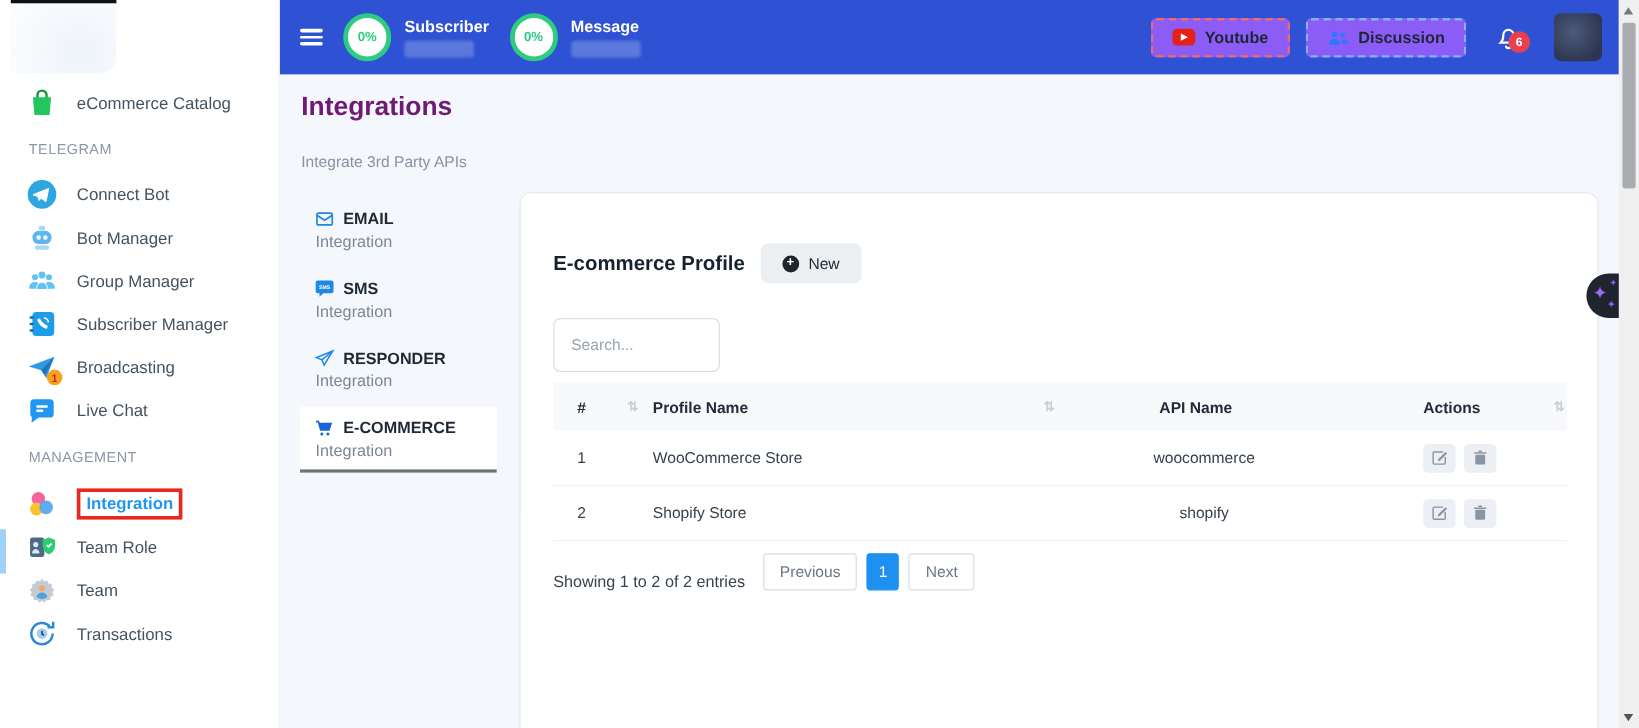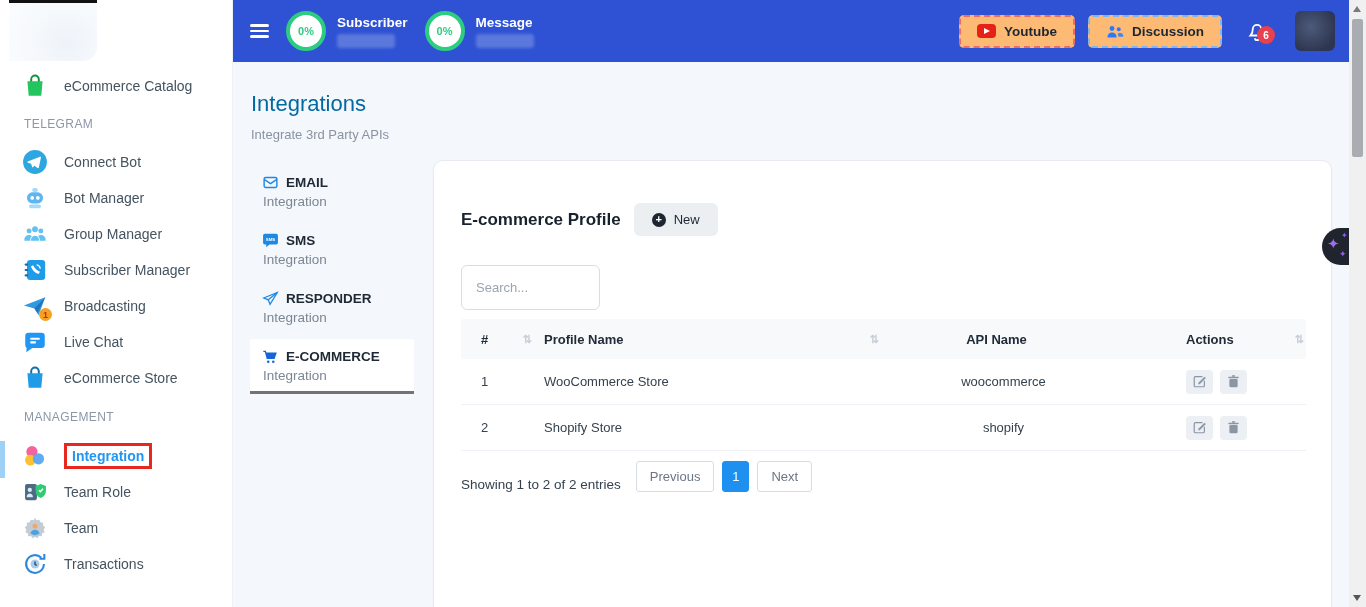--- a/index.html
+++ b/index.html
@@ -36,38 +36,38 @@
                justify-content:space-between; cursor:pointer; }
   .hamburger span { display:block; height:2.6px; background:#fff; border-radius:2px; }
   .stat { display:flex; align-items:center; margin-left:17px; gap:11px; }
   .stat-circle { width:40px; height:40px; border-radius:50%; background:#fff; border:4px solid #2ecc80;
                  display:flex; align-items:center; justify-content:center;
                  font-size:11px; font-weight:bold; color:#2ecc80; }
   .stat-texts { display:flex; flex-direction:column; gap:4px; }
   .stat-label { color:#fff; font-size:13.5px; font-weight:bold; }
   .stat-blur { width:58px; height:14px; border-radius:3px; background:rgba(255,255,255,.22); filter:blur(1.5px); }
   .topbar-right { margin-left:auto; display:flex; align-items:center; margin-right:14px; }
-  .hdr-btn { height:33px; background:#fdba74; border-radius:5px; display:flex; align-items:center; gap:8px;
+  .hdr-btn { height:33px; background:#8b5cf6; border-radius:5px; display:flex; align-items:center; gap:8px;
              padding:0 16px; font-size:13.5px; font-weight:bold; color:#1c2733; cursor:pointer; }
   .hdr-btn.yt { border:2px dashed #ef6a6a; margin-right:13px; }
   .hdr-btn.disc { border:2px dashed #7db6f2; }
   .yt-icon { width:19px; height:14px; background:#e62117; border-radius:4px; position:relative; }
   .yt-icon:after { content:""; position:absolute; left:7px; top:3.5px; border-left:6px solid #fff;
                    border-top:3.5px solid transparent; border-bottom:3.5px solid transparent; }
   .bell-wrap { position:relative; margin-left:23px; margin-right:26px; cursor:pointer; }
   .bell-wrap svg { width:24px; height:24px; display:block; }
   .notif-badge { position:absolute; left:12px; top:7px; min-width:18px; height:18px; border-radius:50%;
                  background:#e8404f; color:#fff; font-size:10px; font-weight:bold;
                  display:flex; align-items:center; justify-content:center; }
   .avatar { width:40px; height:40px; border-radius:6px;
             background:radial-gradient(circle at 40% 40%, #4d5a7a, #2d3650 75%); filter:blur(.6px); }
 
   
   .main { position:absolute; left:233px; top:62px; width:1116px; height:545px; background:#f4f7fb; }
-  .page-title { position:absolute; left:18px; top:29px; font-size:22px; font-weight:normal; color:#0369a1; }
+  .page-title { position:absolute; left:18px; top:14px; font-size:22px; font-weight:bold; color:#701a75; }
   .page-subtitle { position:absolute; left:18px; top:65px; font-size:13px; color:#8a93a2; }
 
   
   .subnav { position:absolute; left:17px; top:103px; width:164px; }
   .subnav-item { padding:9px 12px 8px; margin-bottom:6px; cursor:pointer; }
   .subnav-title { display:flex; align-items:center; gap:7px; font-size:13.5px; font-weight:bold; color:#1e2935; }
   .subnav-title svg { width:17px; height:17px; }
   .subnav-sub { font-size:13.5px; color:#7c8795; margin-top:3px; margin-left:1px; }
   .subnav-item.active { background:#fff; border-bottom:3px solid #737373; border-radius:2px 2px 0 0; }
 
@@ -232,29 +232,20 @@
         <span class="ico">
           <svg viewBox="0 0 24 24">
               <path d="M6 3.5h12a3 3 0 013 3v8a3 3 0 01-3 3H9.5L4 21.5l.2-4.3A3 3 0 013 14.5v-8a3 3 0 013-3z" fill="#2196f3"></path>
               <rect x="7.5" y="8" width="9" height="1.9" rx=".95" fill="#fff"></rect>
               <rect x="7.5" y="11.4" width="5.5" height="1.9" rx=".95" fill="#fff"></rect>
             </svg>
         </span>
         <span class="side-label">Live Chat</span>
       </div>
 
-      <div class="side-item">
-        <span class="ico">
-          <svg viewBox="0 0 24 24">
-              <path d="M8.5 9.5V5.8a3.5 3.5 0 017 0v3.7" fill="none" stroke="#0f6fab" stroke-width="1.8"></path>
-              <path d="M5 7.5h14l-1.2 13.5H6.2L5 7.5z" fill="#1f9ce8"></path>
-            </svg>
-        </span>
-        <span class="side-label">eCommerce Store</span>
-      </div>
 
       <div class="side-section mgmt">MANAGEMENT</div>
 
       <div class="side-item active">
         <span class="ico">
           <svg viewBox="0 0 24 24">
               <circle cx="9.2" cy="8" r="5.2" fill="#f2649b"></circle>
               <circle cx="7.8" cy="15.8" r="5" fill="#fdc02f"></circle>
               <circle cx="15.2" cy="14.6" r="5.2" fill="#58a7f0" opacity=".95"></circle>
             </svg>

